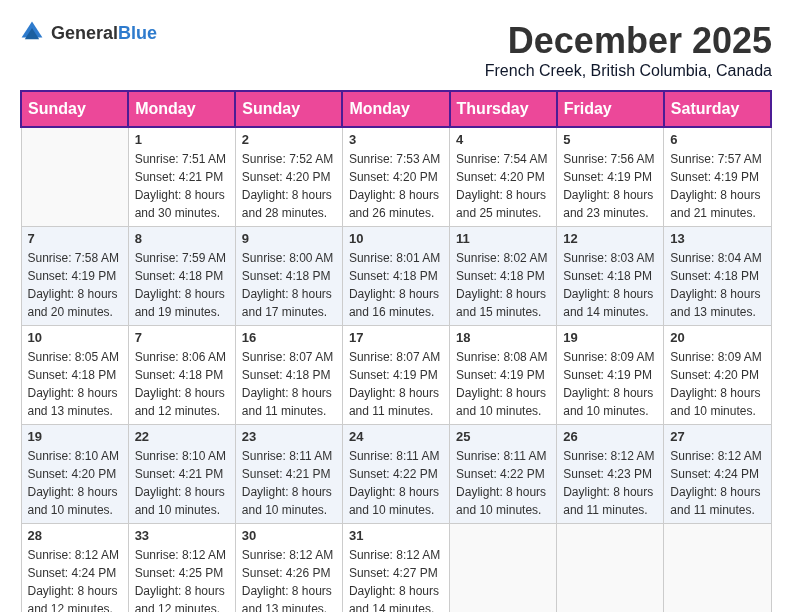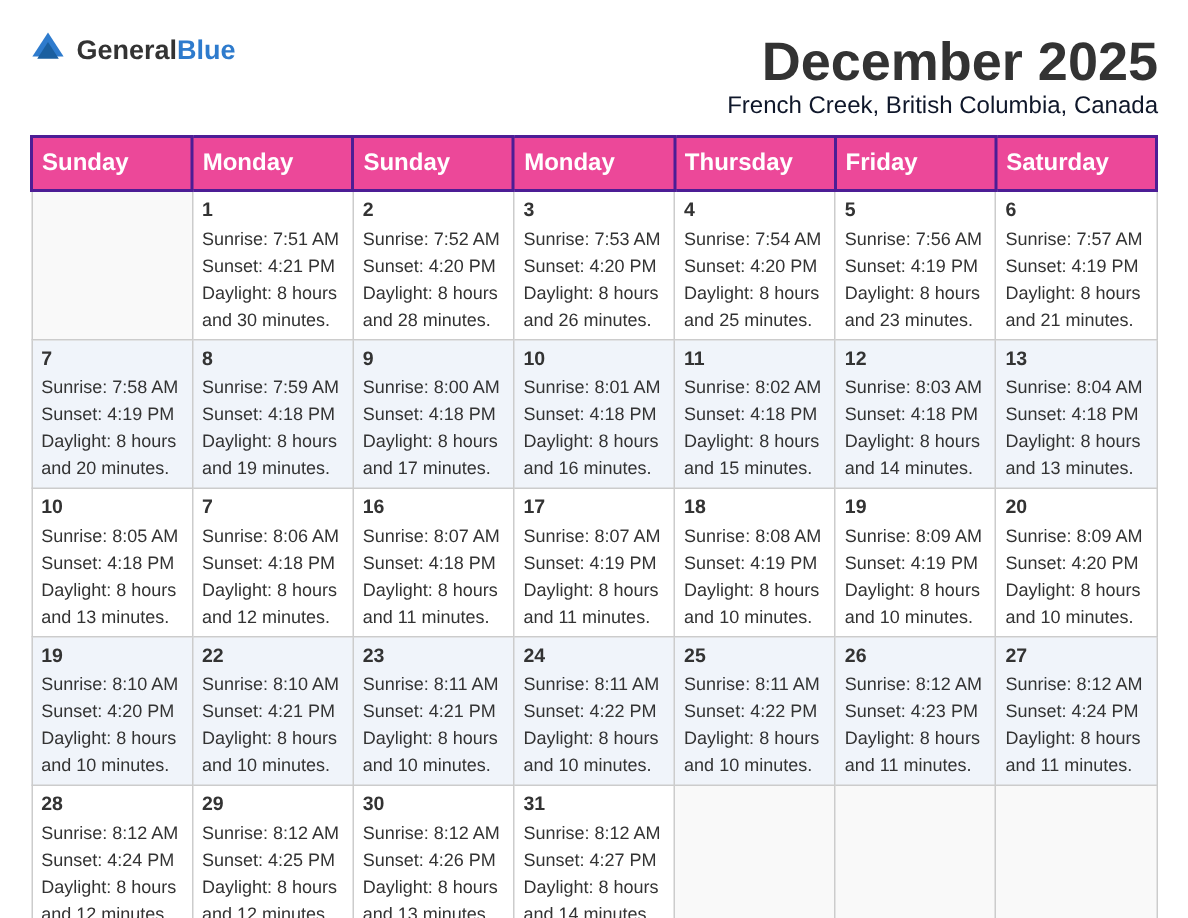--- a/index.html
+++ b/index.html
@@ -228,21 +228,21 @@
           <span class="day-number">27</span>
           <div class="day-info">Sunrise: 8:12 AM<br>Sunset: 4:24 PM<br>Daylight: 8 hours and 11 minutes.</div>
         </td>
       </tr>
       <tr>
         <td>
           <span class="day-number">28</span>
           <div class="day-info">Sunrise: 8:12 AM<br>Sunset: 4:24 PM<br>Daylight: 8 hours and 12 minutes.</div>
         </td>
         <td>
-          <span class="day-number">29</span>
+          <span class="day-number">33</span>
           <div class="day-info">Sunrise: 8:12 AM<br>Sunset: 4:25 PM<br>Daylight: 8 hours and 12 minutes.</div>
         </td>
         <td>
           <span class="day-number">30</span>
           <div class="day-info">Sunrise: 8:12 AM<br>Sunset: 4:26 PM<br>Daylight: 8 hours and 13 minutes.</div>
         </td>
         <td>
           <span class="day-number">31</span>
           <div class="day-info">Sunrise: 8:12 AM<br>Sunset: 4:27 PM<br>Daylight: 8 hours and 14 minutes.</div>
         </td>

